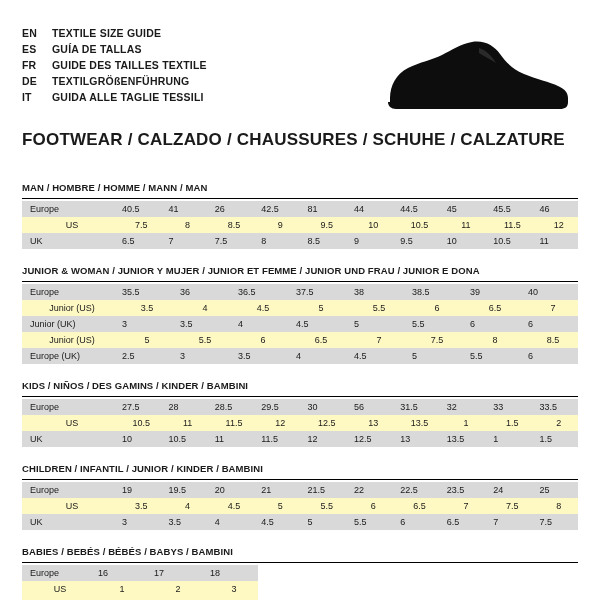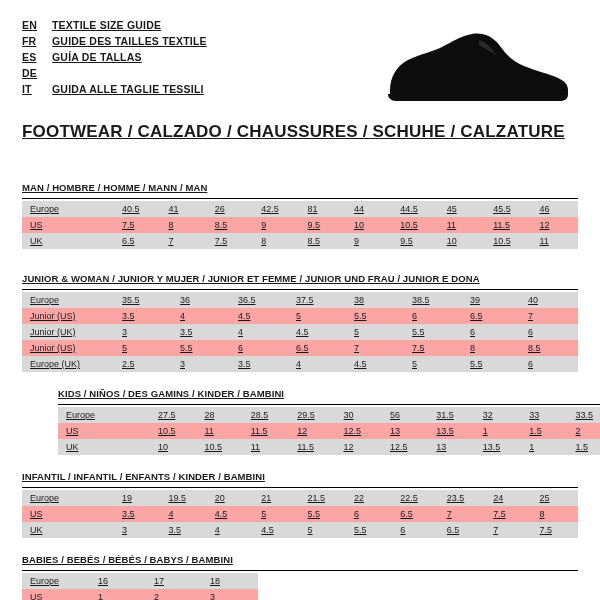--- a/index.html
+++ b/index.html
@@ -12,22 +12,21 @@
     background: #ffffff;
     font-family: "Liberation Sans", sans-serif;
     color: #1a1a1a;
     overflow: hidden;
   }
   .page {
     position: relative;
     width: 600px;
     height: 588px;
     box-sizing: border-box;
-    padding: 16px 22px 0 22px;
-    text-decoration: underline;
+    padding: 24px 22px 0 22px;
   }
 
   
   .header {
     display: flex;
     align-items: flex-start;
     justify-content: space-between;
   }
   .lang-block {
     display: flex;
@@ -97,57 +96,59 @@
     padding: 0 0 0 8px;
     vertical-align: middle;
     font-size: 9px;
     color: #1a1a1a;
     white-space: nowrap;
   }
   table.size-table tr.shaded td {
     background: #d9d9d9;
   }
   table.size-table tr.plain td {
-    background: #fca5a5;
+    background: #fef9c3;
+    text-align: center;
   }
   table.size-table td.label {
     width: 84px;
   }
   table.size-table.babies td.label {
     width: 60px;
   }
 
   
-  .section.man { margin-top: 40px; }
-  .section.junior { margin-top: 24px; }
-  .section.kids { margin-top: 16px; margin-left: 36px; }
+  .section.man { margin-top: 32px; }
+  .section.junior { margin-top: 16px; }
+  .section.kids { margin-top: 16px; }
   .section.children { margin-top: 16px; }
   .section.babies { margin-top: 16px; }
 </style>
 </head>
 <body>
 
 <div class="page">
 
   <div class="header">
     <div class="lang-block">
       <div class="lang-row">
         <span class="lang-code">EN</span>
         <span class="lang-title">TEXTILE SIZE GUIDE</span>
       </div>
       <div class="lang-row">
+        <span class="lang-code">ES</span>
+        <span class="lang-title">GUÍA DE TALLAS</span>
+      </div>
+      <div class="lang-row">
         <span class="lang-code">FR</span>
         <span class="lang-title">GUIDE DES TAILLES TEXTILE</span>
       </div>
       <div class="lang-row">
-        <span class="lang-code">ES</span>
-        <span class="lang-title">GUÍA DE TALLAS</span>
-      </div>
-      <div class="lang-row">
         <span class="lang-code">DE</span>
+        <span class="lang-title">TEXTILGRÖßENFÜHRUNG</span>
       </div>
       <div class="lang-row">
         <span class="lang-code">IT</span>
         <span class="lang-title">GUIDA ALLE TAGLIE TESSILI</span>
       </div>
     </div>
 
     <svg class="shoe-art" viewBox="0 0 190 78" aria-hidden="true">
       <path fill="#0d0d0d" d="M8 60 C8 48 14 36 26 30 C38 24 50 22 60 17 C70 12 78 6 90 4 C103 2 112 8 118 16 C124 24 130 31 142 36 C154 41 168 44 176 48 C183 51 186 55 186 60 L186 64 L8 64 Z"></path>
       <path fill="#0d0d0d" d="M6 64 L186 64 C186 69 183 71 178 71 L14 71 C9 71 6 68 6 64 Z"></path>
@@ -311,21 +312,21 @@
           <td>13</td>
           <td>13.5</td>
           <td>1</td>
           <td>1.5</td>
         </tr>
       </tbody>
     </table>
   </div>
 
   <div class="section children">
-    <div class="section-title">INFANTIL / INFANTIL / ENFANTS / KINDER / BAMBINI</div>
+    <div class="section-title">CHILDREN / INFANTIL / JUNIOR / KINDER / BAMBINI</div>
     <div class="rule"></div>
     <table class="size-table">
       <tbody>
         <tr class="shaded">
           <td class="label">Europe</td>
           <td>19</td>
           <td>19.5</td>
           <td>20</td>
           <td>21</td>
           <td>21.5</td>

